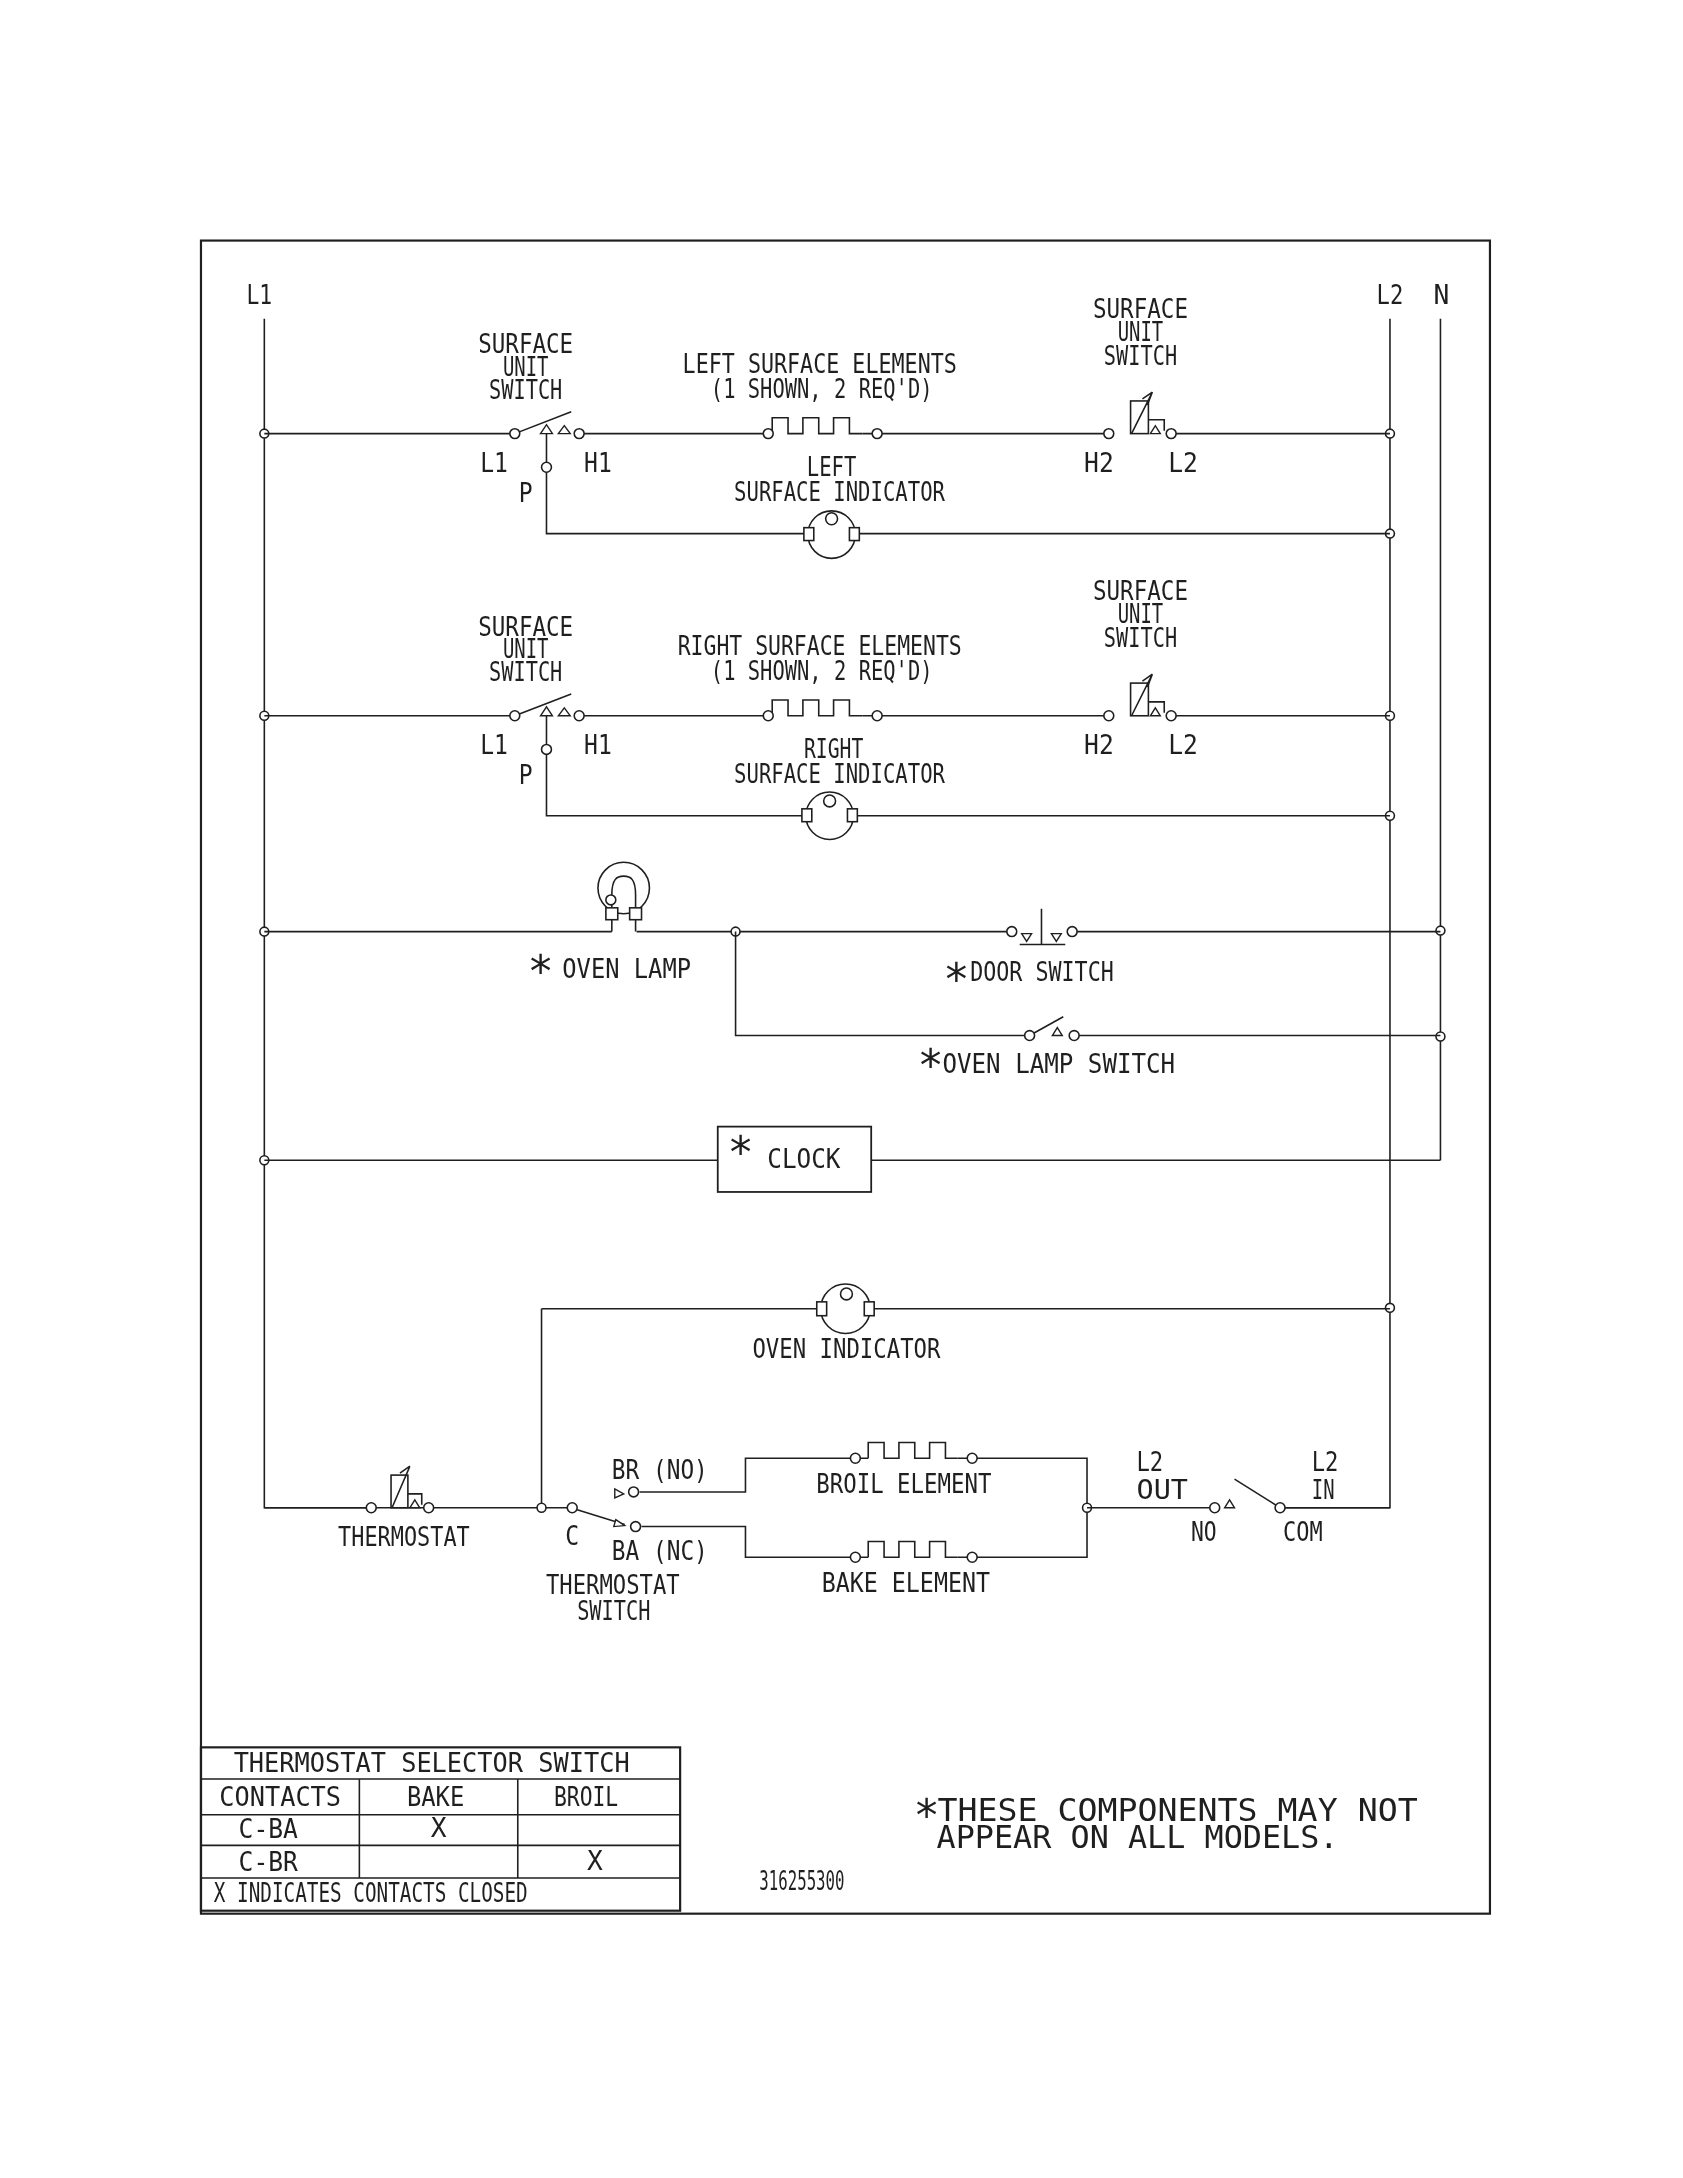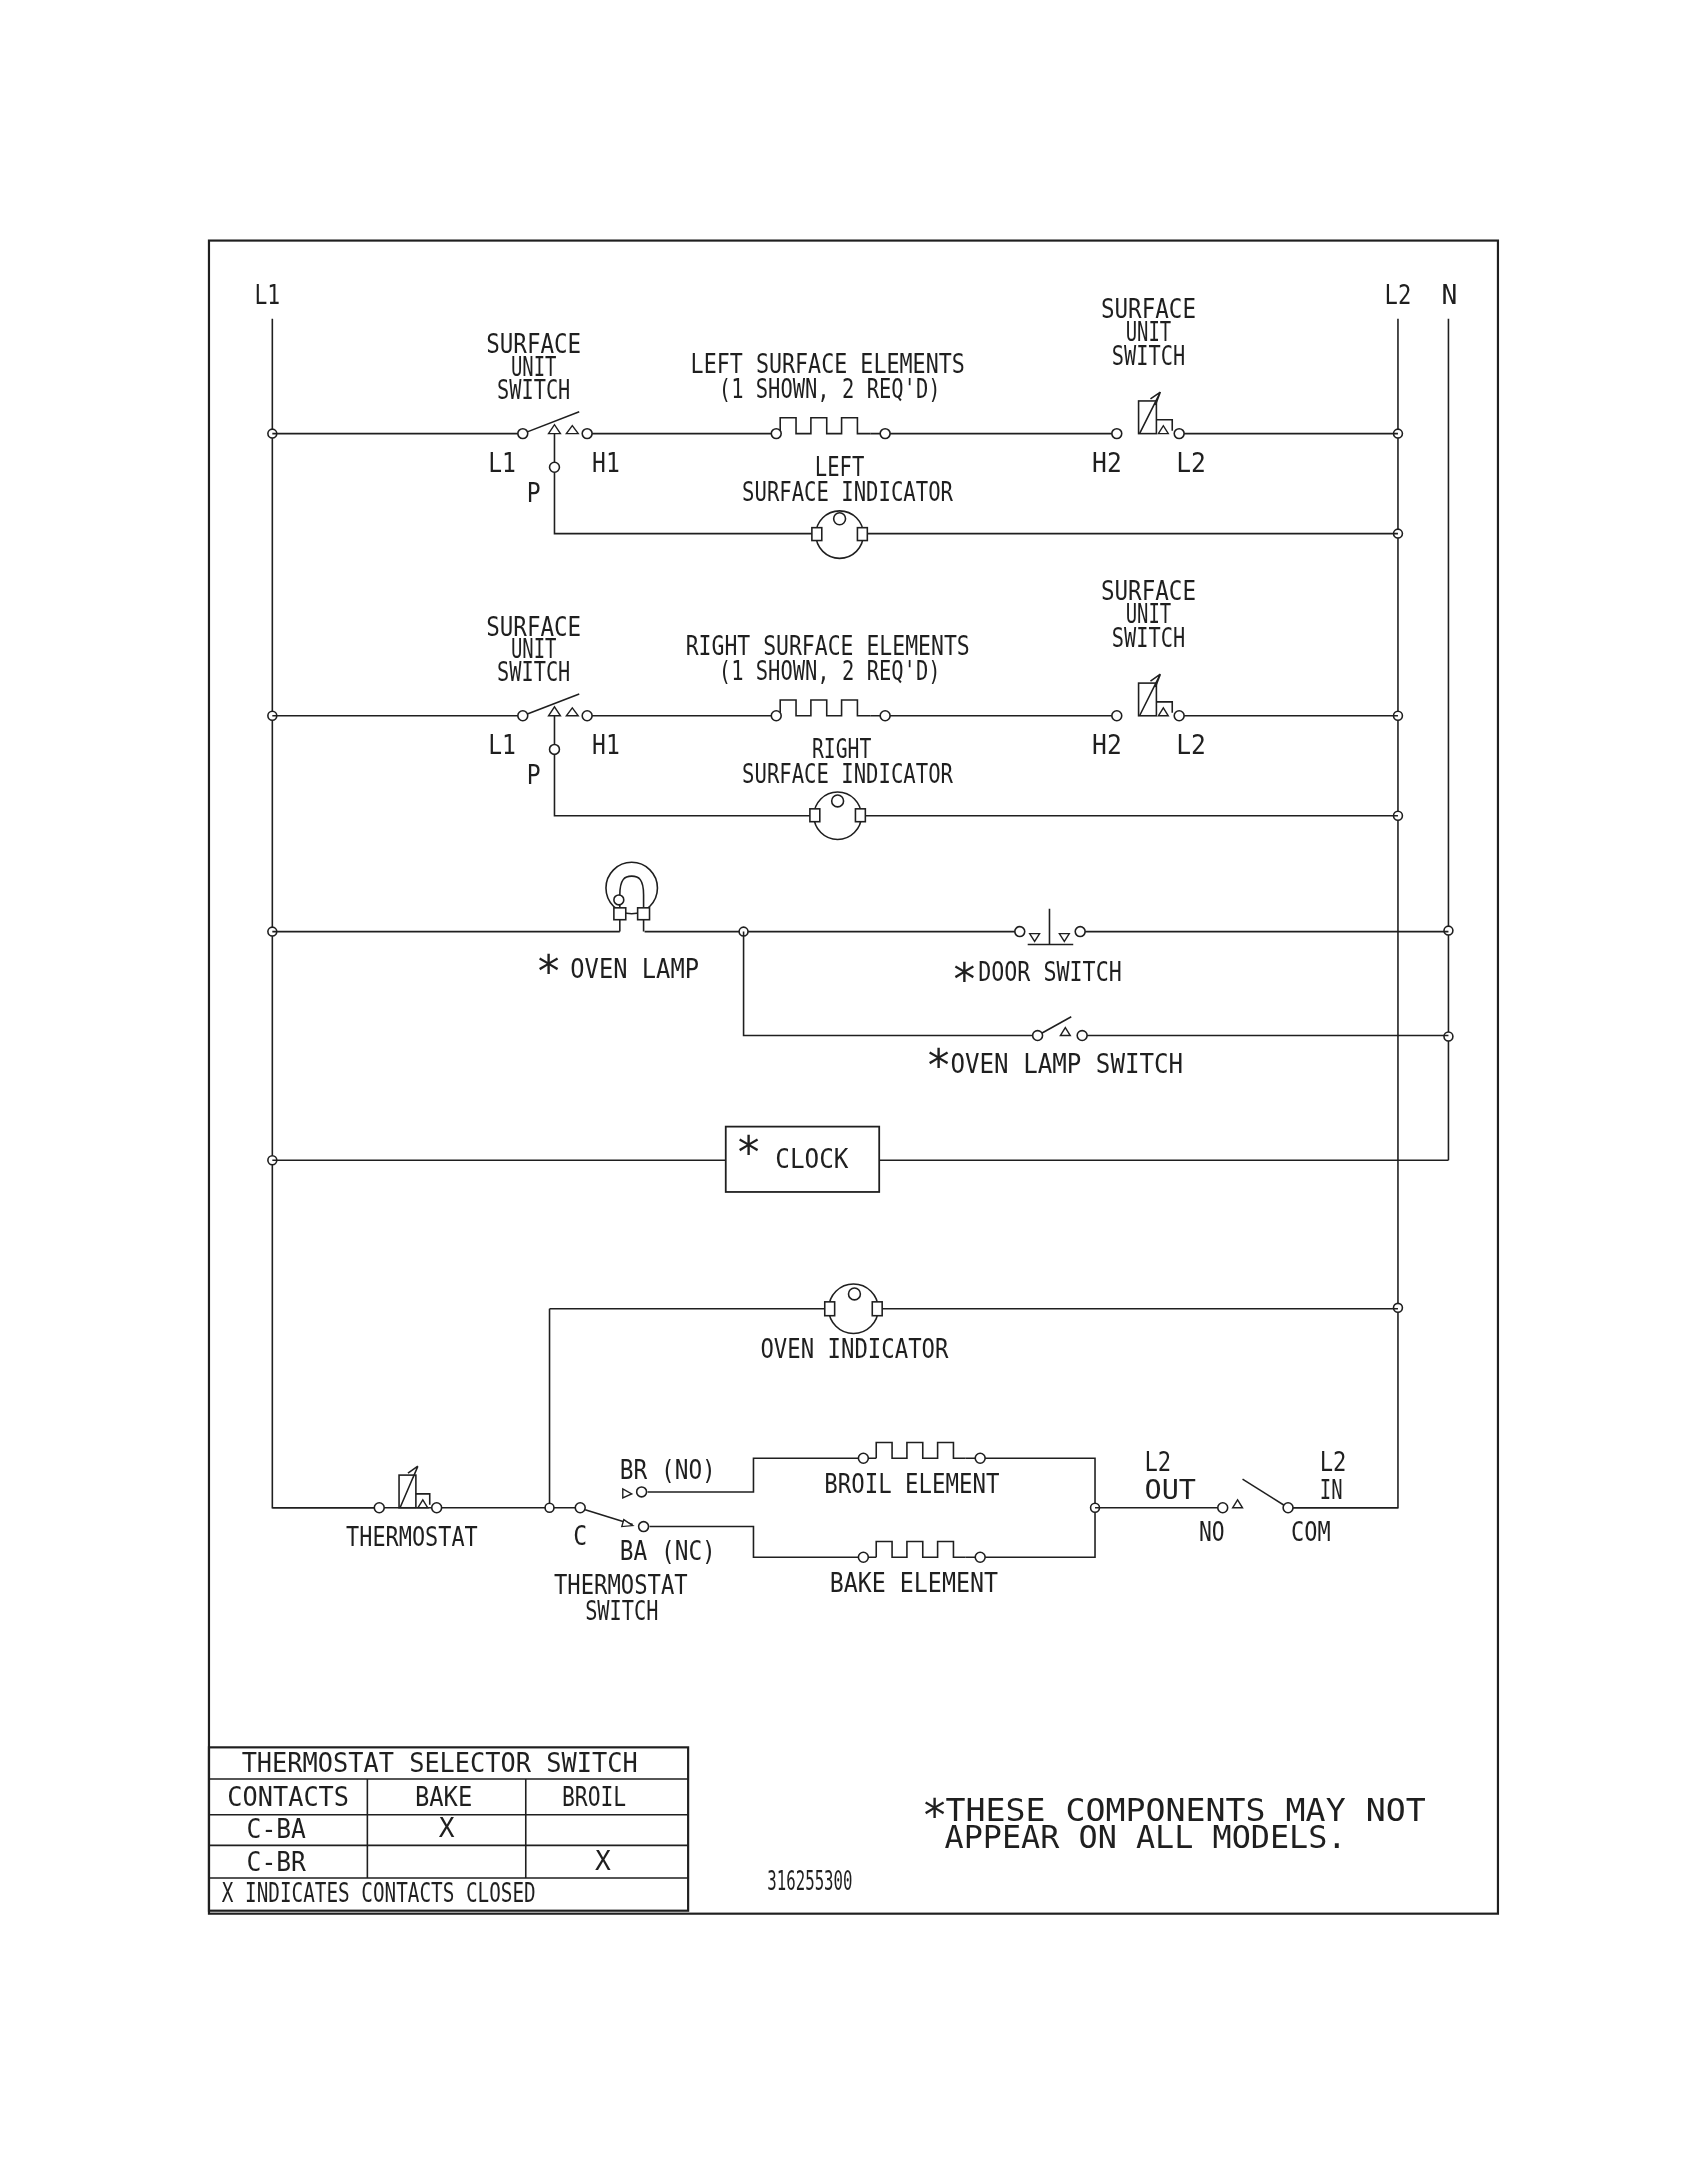--- a/index.html
+++ b/index.html
@@ -1,16 +1,16 @@
 <!DOCTYPE html>
 <html><head>
 <meta charset="utf-8">
 <style>
   html,body{margin:0;padding:0;background:#fff;}
-  .page{position:relative;width:1519px;height:2178px;background:#fff;padding-left:8px;}
+  .page{position:relative;width:1519px;height:2178px;background:#fff;}
   svg text{font-family:"DejaVu Sans Mono","Liberation Mono",monospace;fill:#1f1f1f;}
   .t27{font-size:27px;}
   .t26{font-size:26px;}
   .t32{font-size:32px;}
   .ast{font-size:44px;}
   .w{fill:none;stroke:#1f1f1f;stroke-width:1.6;}
   .b{fill:none;stroke:#1f1f1f;stroke-width:2.2;}
   .box{fill:#fff;stroke:#1f1f1f;stroke-width:1.8;}
   .c{fill:#fff;stroke:#1f1f1f;stroke-width:1.6;}
   .tri{fill:#fff;stroke:#1f1f1f;stroke-width:1.4;}

